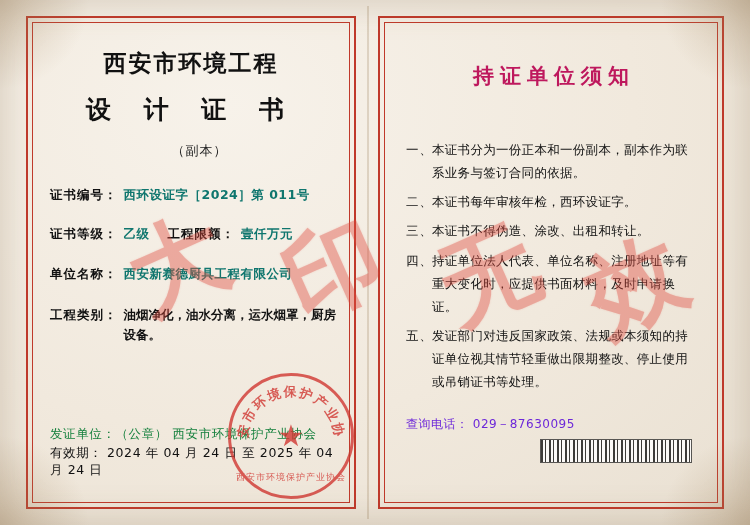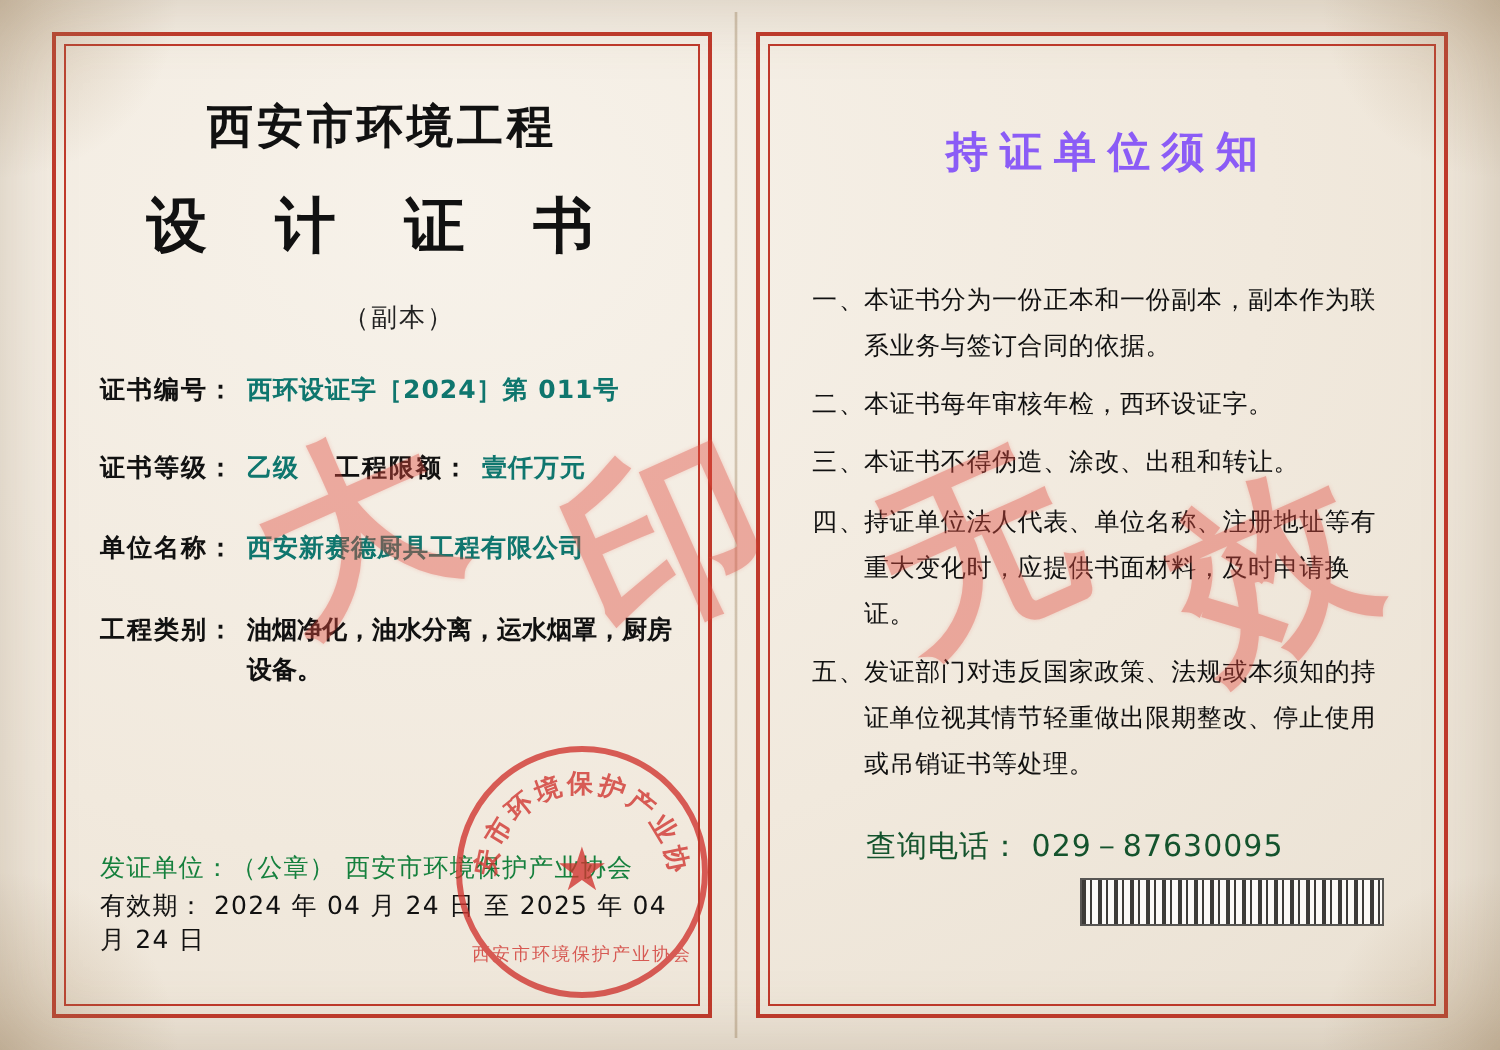--- a/index.html
+++ b/index.html
@@ -78,21 +78,21 @@
   .title-line1 {
     font-family: "DejaVu Serif", serif;
     font-weight: bold;
     font-size: 23px;
     letter-spacing: 2px;
     color: #111;
   }
   .title-line2 {
     font-family: "DejaVu Serif", serif;
     font-weight: bold;
-    font-size: 30px;
+    font-size: 25px;
     letter-spacing: 12px;
     color: #111;
     margin-top: 14px;
   }
   .title-sub {
     font-family: "DejaVu Serif", serif;
     font-size: 13px;
     color: #222;
     margin-top: 16px;
     letter-spacing: 1px;
@@ -161,21 +161,21 @@
   
   .right-title {
     position: absolute;
     left: 0; right: 0;
     top: 44px;
     text-align: center;
     font-family: "DejaVu Serif", serif;
     font-weight: bold;
     font-size: 21px;
     letter-spacing: 6px;
-    color: #8b5cf6;
+    color: #be185d;
     padding-left: 6px;
   }
   .notes {
     position: absolute;
     left: 26px;
     right: 22px;
     top: 120px;
     font-size: 12.5px;
     line-height: 1.85;
     color: #111;
@@ -191,24 +191,23 @@
   }
   .note-text {
     flex: 1;
     letter-spacing: 0.3px;
   }
   .hotline {
     position: absolute;
     left: 26px;
     right: 22px;
     bottom: 74px;
-    font-size: 15px;
-    color: #14532d;
+    font-size: 12px;
+    color: #6d28d9;
     letter-spacing: 0.5px;
-    margin-left: 27px;
   }
   .qr-box {
     position: absolute;
     left: 160px;
     bottom: 44px;
     width: 150px;
     height: 22px;
     border: 1px solid #333;
     background: repeating-linear-gradient(90deg,
       #111 0px, #111 2px, #fff 2px, #fff 4px,

